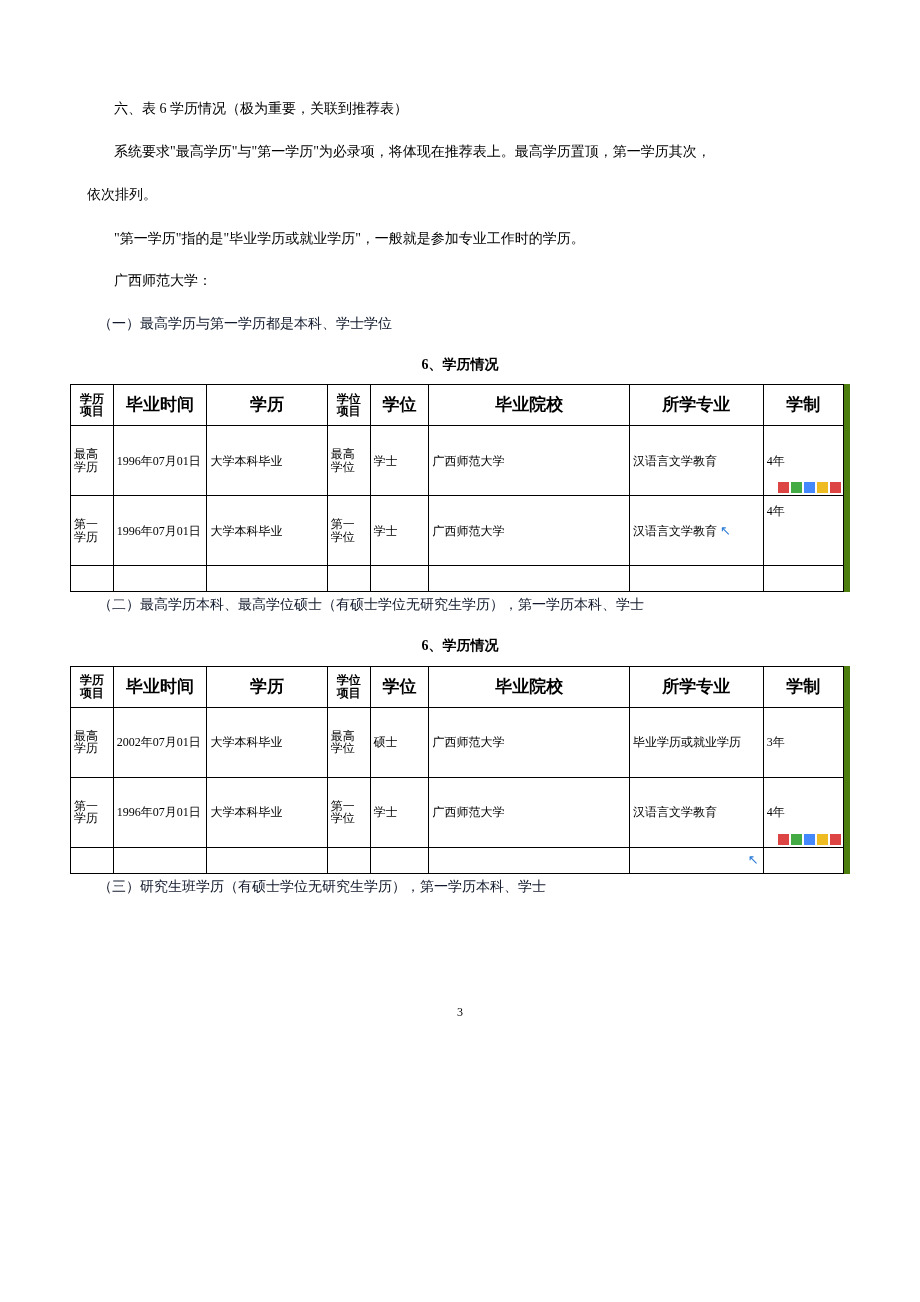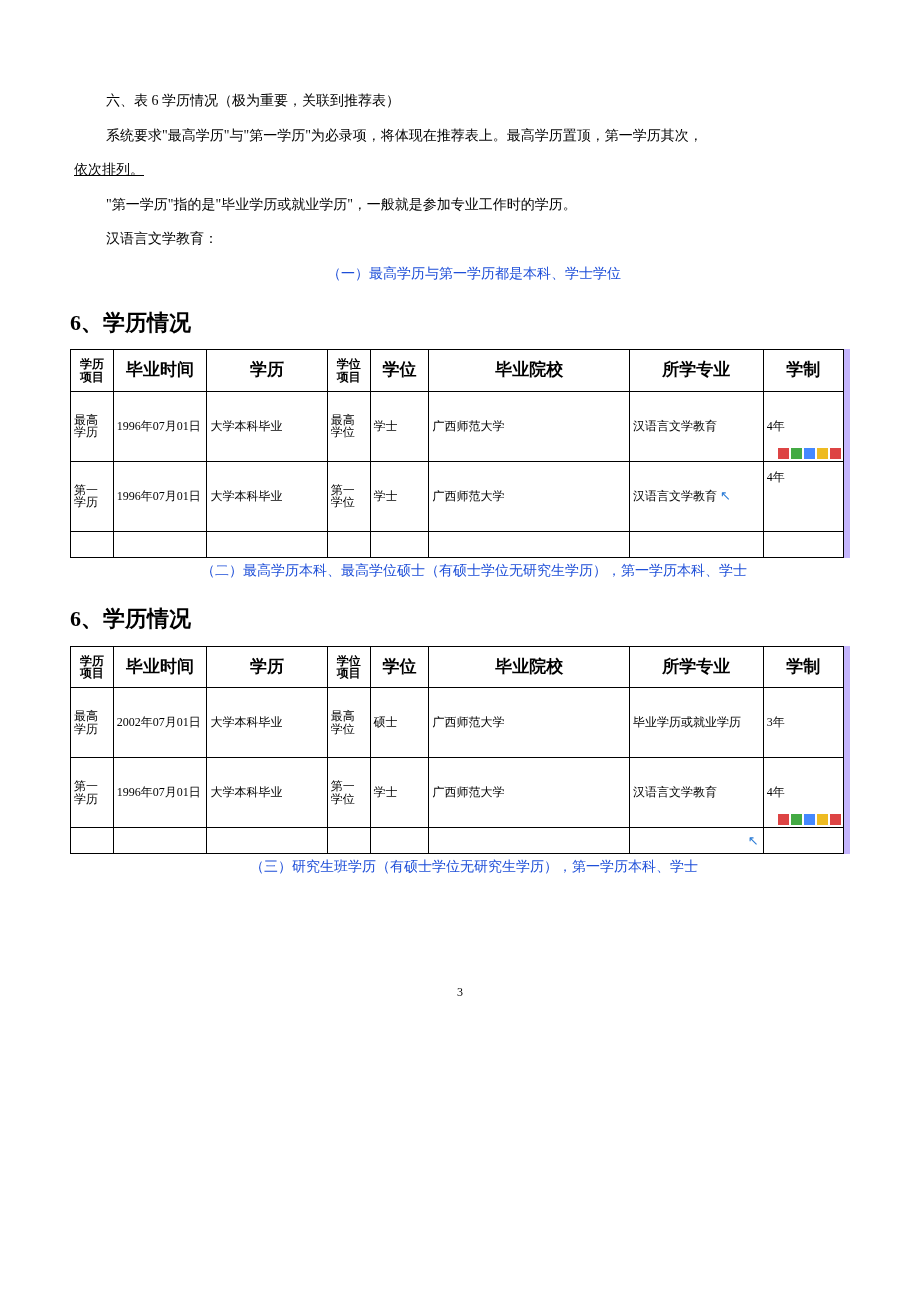--- a/index.html
+++ b/index.html
@@ -7,37 +7,36 @@
       font-size: 14px;
       line-height: 1.9;
       color: #000;
       background: #fff;
       max-width: 780px;
       margin: 0 auto;
       padding: 80px 60px 40px 60px;
     }
     .para {
       text-indent: 2em;
-      margin: 8px;
+      margin: 16px;
     }
     .para-noindent {
       text-indent: 2em;
       margin: 0;
-      color: #1d4ed8;
-      text-align: center;
+      color: #0f172a;
     }
     .table-title {
-      text-align: left;
+      text-align: center;
       font-weight: bold;
-      font-size: 22px;
+      font-size: 14px;
       margin: 14px 0 6px 0;
     }
     .table-wrapper {
       position: relative;
-      border-right: 6px solid #c4b5fd;
+      border-right: 6px solid #4d7c0f;
     }
     table {
       border-collapse: collapse;
       width: 100%;
       table-layout: fixed;
       font-size: 12px;
       font-family: "SimSun", serif;
     }
     th, td {
       border: 1px solid #000;
@@ -94,23 +93,23 @@
     .cursor-icon {
       color: #2a7bd6;
       font-size: 13px;
     }
   </style>
 </head>
 <body>
 
 <p class="para">六、表 6 学历情况（极为重要，关联到推荐表）</p>
 <p class="para">系统要求"最高学历"与"第一学历"为必录项，将体现在推荐表上。最高学历置顶，第一学历其次，</p>
-<p style="margin:4px;text-decoration:underline;">依次排列。</p>
+<p style="margin:17px;">依次排列。</p>
 <p class="para">"第一学历"指的是"毕业学历或就业学历"，一般就是参加专业工作时的学历。</p>
-<p class="para">汉语言文学教育：</p>
+<p class="para">广西师范大学：</p>
 <p class="para-noindent">（一）最高学历与第一学历都是本科、学士学位</p>
 
 <div class="table-title">6、学历情况</div>
 <div class="table-wrapper">
 <table>
   <colgroup>
     <col class="col-narrow">
         <col class="col-time">
         <col class="col-edu">
         <col class="col-narrow">

